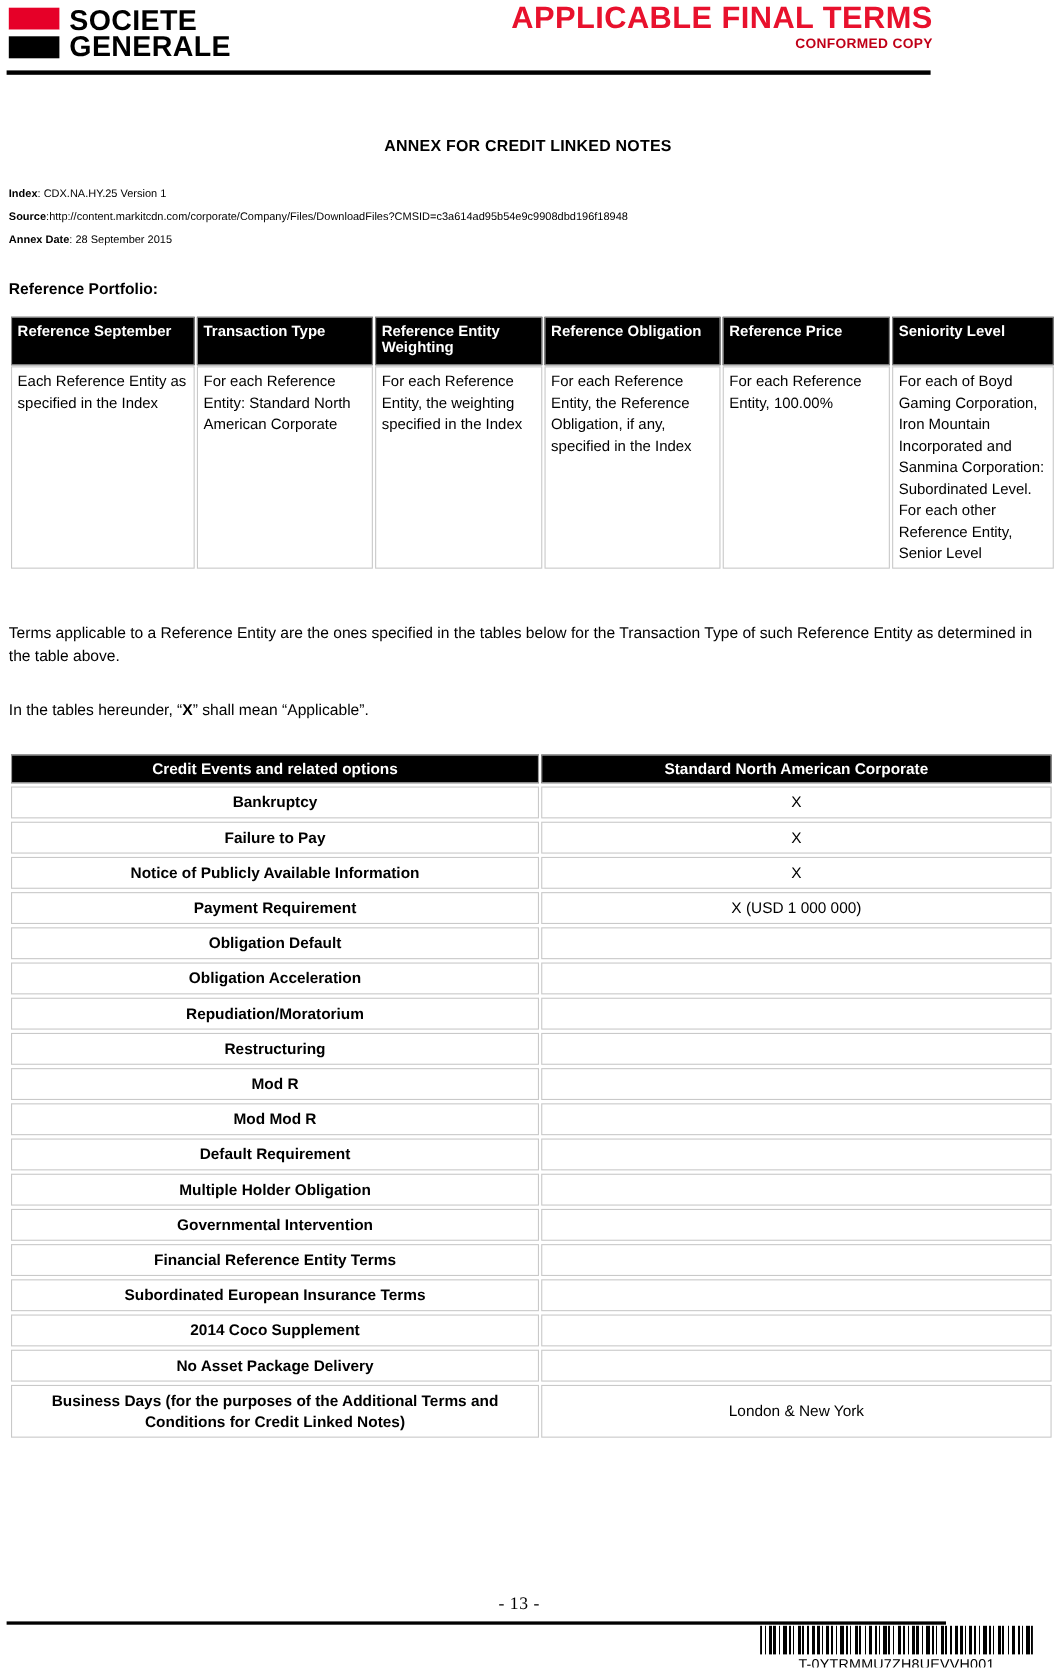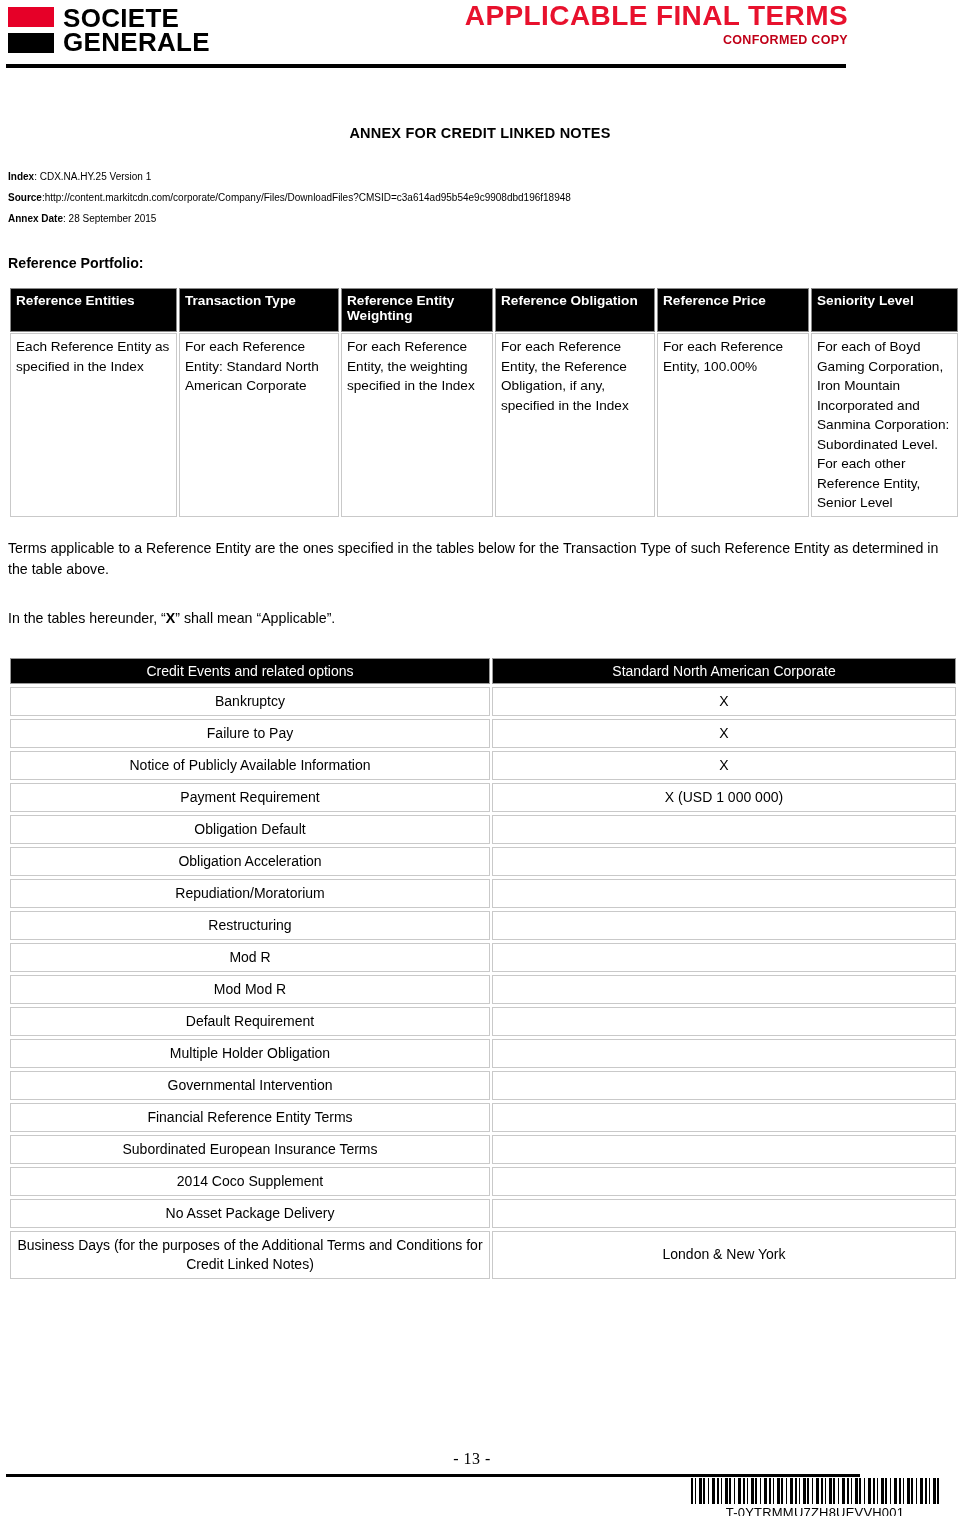--- a/index.html
+++ b/index.html
@@ -123,54 +123,54 @@
     padding: 3px 5px;
     border: 1px solid #c9c9c9;
     line-height: 19.5px;
     height: 180px;
   }
 
   
   .para {
     font-size: 14.2px;
     line-height: 21px;
-    margin-top: 20px;
+    margin-top: 48px;
   }
   .para.second { margin-top: 28px; }
   .para b { font-weight: bold; }
 
   
   table.credit {
     margin-top: 26px;
     border-collapse: separate;
     border-spacing: 2px 3px;
     width: 944px;
     table-layout: fixed;
   }
   table.credit th {
     background: #000000;
     color: #ffffff;
     font-size: 14px;
-    font-weight: normal;
+    font-weight: bold;
     text-align: center;
     padding: 4px 4px;
     height: 22px;
     border: 1px solid #9a9a9a;
   }
   table.credit td {
     background: #ffffff;
     color: #000;
     font-size: 14px;
     text-align: center;
     padding: 4px 6px;
     border: 1px solid #c9c9c9;
     height: 22px;
     line-height: 19px;
   }
-  table.credit td.wrap { line-height: 19px; }
+  table.credit td.wrap { line-height: 19px; font-weight: bold; }
 
   
   .page-num {
     position: absolute;
     left: 0; right: 16px;
     top: 1450px;
     text-align: center;
     font-family: "Liberation Serif", serif;
     font-size: 16px;
     letter-spacing: 0.5px;
@@ -243,21 +243,21 @@
     <colgroup>
       <col style="width:167px">
         <col style="width:160px">
         <col style="width:152px">
       <col style="width:160px">
         <col style="width:152px">
         <col style="width:147px">
     </colgroup>
     <thead>
       <tr>
-        <th>Reference Entities</th>
+        <th>Reference September</th>
         <th>Transaction Type</th>
         <th>Reference Entity Weighting</th>
         <th>Reference Obligation</th>
         <th>Reference Price</th>
         <th>Seniority Level</th>
       </tr>
     </thead>
     <tbody>
       <tr>
         <td>Each Reference Entity as specified in the Index</td>

